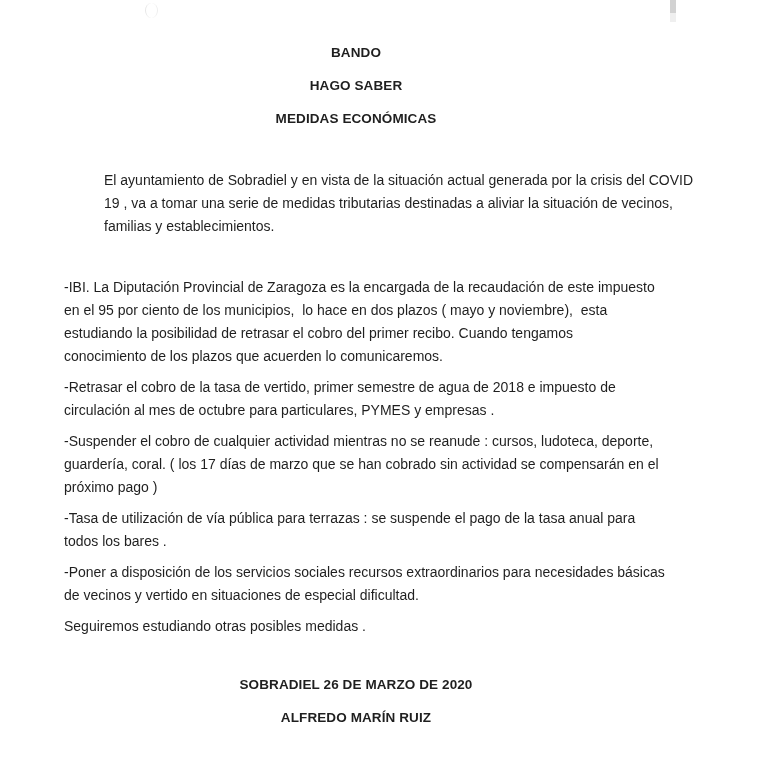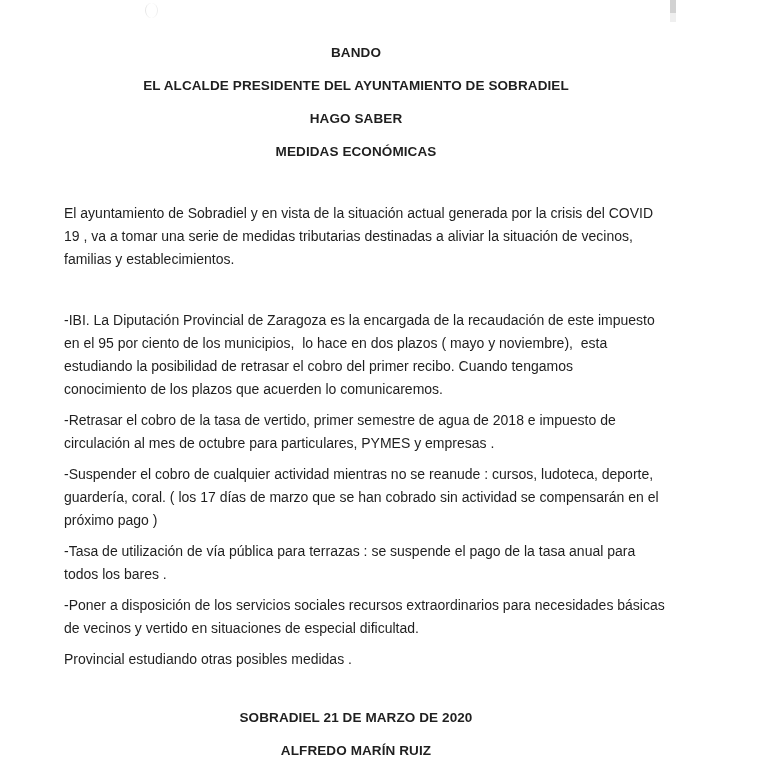--- a/index.html
+++ b/index.html
@@ -60,20 +60,21 @@
     width: 690px;
     font-size: 14px;
     line-height: 23px;
   }
   .para {
     margin: 0 0 8px 0;
     white-space: pre-wrap;
   }
   .para.intro-gap {
     margin-bottom: 38px;
+    margin-left: 40px;
   }
   .doc-footer {
     margin: 30px 0 0 64px;
     width: 584px;
     text-align: center;
     font-weight: bold;
     font-size: 13.5px;
     letter-spacing: 0.1px;
   }
   .f-line {
@@ -85,21 +86,20 @@
 <body>
 
 <div class="page">
 
   <div class="artifact-smudge"></div>
   <div class="artifact-bar"></div>
   <div class="artifact-bar-fade"></div>
 
   <header class="doc-header">
     <div class="h-line">BANDO</div>
-    <div class="h-line">EL ALCALDE PRESIDENTE DEL AYUNTAMIENTO DE SOBRADIEL</div>
     <div class="h-line">HAGO SABER</div>
     <div class="h-line">MEDIDAS ECONÓMICAS</div>
   </header>
 
   <main class="doc-body">
     <p class="para intro-gap">El ayuntamiento de Sobradiel y en vista de la situación actual generada por la crisis del COVID
 19 , va a tomar una serie de medidas tributarias destinadas a aliviar la situación de vecinos,
 familias y establecimientos.</p>
     <p class="para">-IBI. La Diputación Provincial de Zaragoza es la encargada de la recaudación de este impuesto
 en el 95 por ciento de los municipios,  lo hace en dos plazos ( mayo y noviembre),  esta
@@ -107,21 +107,21 @@
 conocimiento de los plazos que acuerden lo comunicaremos.</p>
     <p class="para">-Retrasar el cobro de la tasa de vertido, primer semestre de agua de 2018 e impuesto de
 circulación al mes de octubre para particulares, PYMES y empresas .</p>
     <p class="para">-Suspender el cobro de cualquier actividad mientras no se reanude : cursos, ludoteca, deporte,
 guardería, coral. ( los 17 días de marzo que se han cobrado sin actividad se compensarán en el
 próximo pago )</p>
     <p class="para">-Tasa de utilización de vía pública para terrazas : se suspende el pago de la tasa anual para
 todos los bares .</p>
     <p class="para">-Poner a disposición de los servicios sociales recursos extraordinarios para necesidades básicas
 de vecinos y vertido en situaciones de especial dificultad.</p>
-    <p class="para">Provincial estudiando otras posibles medidas .</p>
+    <p class="para">Seguiremos estudiando otras posibles medidas .</p>
   </main>
 
   <footer class="doc-footer">
-    <div class="f-line">SOBRADIEL 21 DE MARZO DE 2020</div>
+    <div class="f-line">SOBRADIEL 26 DE MARZO DE 2020</div>
     <div class="f-line">ALFREDO MARÍN RUIZ</div>
   </footer>
 
 </div>
 
 </body></html>

